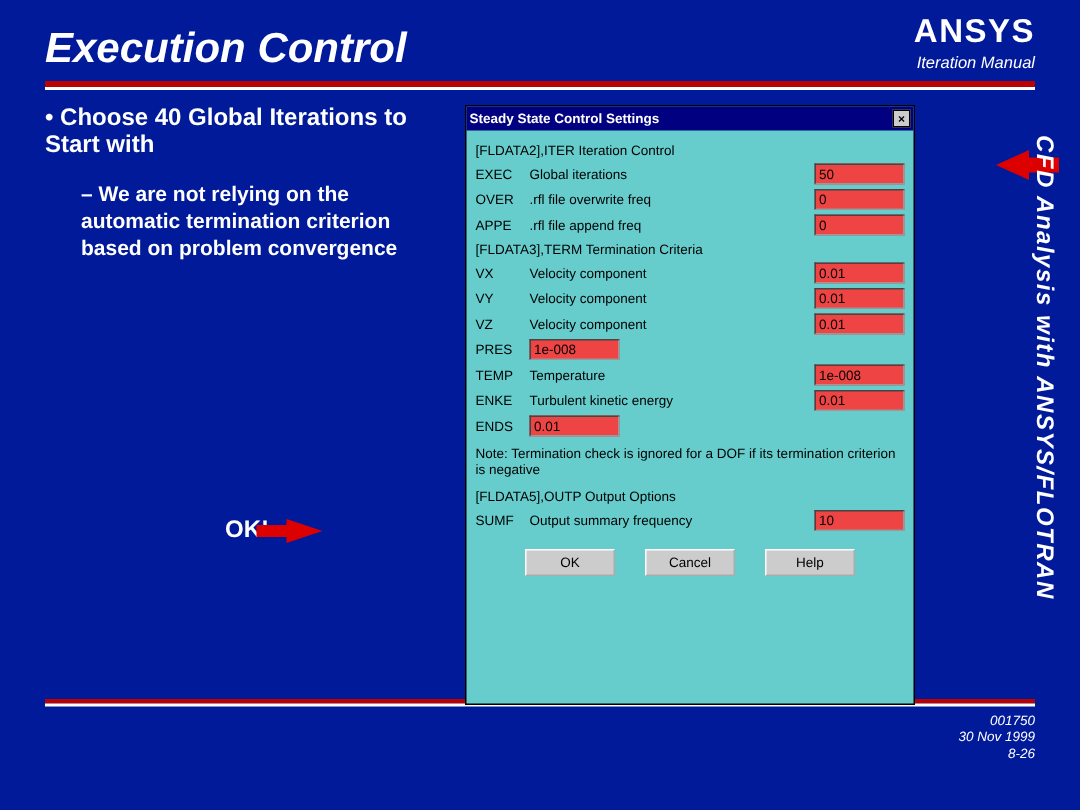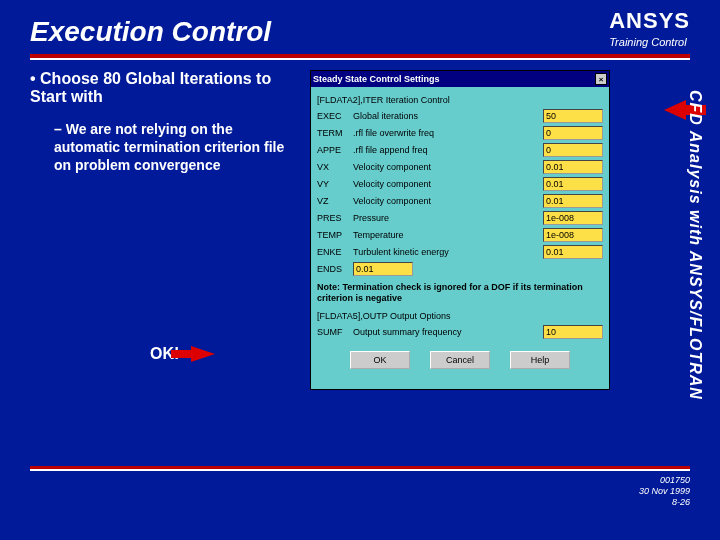--- a/index.html
+++ b/index.html
@@ -1,115 +1,115 @@
 <!DOCTYPE html>
 <html><head>
 <meta charset="utf-8">
 <style>
   * { box-sizing: border-box; margin: 0; padding: 0; }
   body { width: 720px; height: 540px; background: #001a99; font-family: Arial, sans-serif; position: relative; overflow: hidden; }
   .header { display: flex; justify-content: space-between; align-items: flex-end; padding: 8px 30px 4px 30px; }
   .title { font-size: 28px; font-weight: bold; font-style: italic; color: #fff; }
-  .brand { text-align: left; }
+  .brand { text-align: right; }
   .brand-logo { font-size: 22px; font-weight: bold; color: #fff; letter-spacing: 1px; }
   .brand-sub { font-size: 11px; font-style: italic; color: #fff; margin-top: 2px; }
   .hr1 { height: 4px; background: #b00; margin: 2px 30px 0 30px; }
   .hr2 { height: 2px; background: #fff; margin: 0 30px; }
   .content { display: flex; padding: 10px 10px 0 30px; height: 400px; }
   .left { width: 280px; color: #fff; padding-right: 10px; }
   .bullet1 { font-size: 16px; font-weight: bold; margin-bottom: 14px; }
   .bullet2 { font-size: 14px; font-weight: bold; margin-left: 24px; line-height: 1.3; }
   .okrow { display: flex; align-items: center; margin-top: 170px; margin-left: 120px; }
   .oktext { color: #fff; font-weight: bold; font-size: 16px; margin-right: 12px; }
   .arrow { width: 0; height: 0; border-top: 8px solid transparent; border-bottom: 8px solid transparent; border-left: 24px solid #d00; position: relative; }
   .arrow::before { content: ""; position: absolute; left: -44px; top: -4px; width: 24px; height: 8px; background: #d00; }
-  .dialog { width: 300px; height: 320px; background: #6cc; border: 1px solid #000; font-family: "MS Sans Serif", Tahoma, sans-serif; font-size: 9px; color: #000; position: relative; }
+  .dialog { width: 300px; height: 400px; background: #6cc; border: 1px solid #000; font-family: "MS Sans Serif", Tahoma, sans-serif; font-size: 9px; color: #000; position: relative; }
   .titlebar { background: #000080; color: #fff; height: 16px; display: flex; align-items: center; justify-content: space-between; padding: 0 2px; font-size: 9px; font-weight: bold; }
   .closebox { width: 12px; height: 12px; background: #ccc; text-align: center; line-height: 11px; font-size: 8px; color: #000; border: 1px solid #000; }
   .dlgbody { padding: 4px 6px; }
   .section { font-weight: normal; margin: 4px 0 4px 0; }
   .row { display: flex; align-items: center; margin: 3px 0; }
   .rkey { width: 36px; }
   .rlabel { flex: 1; }
-  .rinput { width: 60px; height: 14px; background: #fde047; border: 1px inset #999; font-size: 9px; padding: 0 2px; }
-  .note { margin: 6px 0; line-height: 1.25; font-weight: bold; }
+  .rinput { width: 60px; height: 14px; background: #ef4444; border: 1px inset #999; font-size: 9px; padding: 0 2px; }
+  .note { margin: 6px 0; line-height: 1.25; }
   .btnrow { display: flex; gap: 20px; justify-content: center; margin-top: 8px; padding: 4px; }
   .btn { width: 60px; height: 18px; background: #ccc; border: 1px outset #fff; font-size: 9px; text-align: center; line-height: 16px; cursor: pointer; }
   .side-text { position: absolute; right: 16px; top: 90px; color: #fff; font-weight: bold; font-style: italic; font-size: 16px; writing-mode: vertical-rl; letter-spacing: 1px; }
   .big-arrow { position: absolute; right: 34px; top: 100px; }
   .big-arrow .head { width: 0; height: 0; border-top: 10px solid transparent; border-bottom: 10px solid transparent; border-right: 22px solid #d00; }
   .big-arrow .tail { position: absolute; left: 22px; top: 5px; width: 20px; height: 10px; background: #d00; }
   .footer-hr1 { height: 3px; background: #b00; margin: 6px 30px 0 30px; }
   .footer-hr2 { height: 2px; background: #fff; margin: 0 30px; }
   .footer { text-align: right; font-size: 9px; font-style: italic; color: #fff; padding: 4px 30px 0 0; line-height: 1.2; }
 </style>
 </head>
 <body>
 
 <div class="header">
   <div class="title">Execution Control</div>
   <div class="brand">
     <div class="brand-logo">ANSYS</div>
-    <div class="brand-sub">Training Control</div>
+    <div class="brand-sub">Iteration Manual</div>
   </div>
 </div>
 <div class="hr1"></div>
 <div class="hr2"></div>
 
 <div class="content">
   <div class="left">
-    <div class="bullet1">• <span>Choose 80 Global Iterations to Start with</span></div>
-    <div class="bullet2">– <span>We are not relying on the automatic termination criterion file on problem convergence</span></div>
+    <div class="bullet1">• <span>Choose 40 Global Iterations to Start with</span></div>
+    <div class="bullet2">– <span>We are not relying on the automatic termination criterion based on problem convergence</span></div>
     <div class="okrow">
       <span class="oktext">OK!</span>
       <span class="arrow"></span>
     </div>
   </div>
 
   <div class="dialog">
     <div class="titlebar">
       <span>Steady State Control Settings</span>
       <span class="closebox">×</span>
     </div>
     <div class="dlgbody">
       <div class="section">[FLDATA2],ITER   Iteration Control</div>
       <div class="row">
           <span class="rkey">EXEC</span>
           <span class="rlabel">Global iterations</span>
           <input class="rinput" value="50" style="">
         </div>
       <div class="row">
-          <span class="rkey">TERM</span>
+          <span class="rkey">OVER</span>
           <span class="rlabel">.rfl file overwrite freq</span>
           <input class="rinput" value="0" style="">
         </div>
       <div class="row">
           <span class="rkey">APPE</span>
           <span class="rlabel">.rfl file append freq</span>
           <input class="rinput" value="0" style="">
         </div>
 
+      <div class="section">[FLDATA3],TERM   Termination Criteria</div>
       <div class="row">
           <span class="rkey">VX</span>
           <span class="rlabel">Velocity component</span>
           <input class="rinput" value="0.01" style="">
         </div>
       <div class="row">
           <span class="rkey">VY</span>
           <span class="rlabel">Velocity component</span>
           <input class="rinput" value="0.01" style="">
         </div>
       <div class="row">
           <span class="rkey">VZ</span>
           <span class="rlabel">Velocity component</span>
           <input class="rinput" value="0.01" style="">
         </div>
       <div class="row">
           <span class="rkey">PRES</span>
-          <span class="rlabel">Pressure</span>
           <input class="rinput" value="1e-008" style="">
         </div>
       <div class="row">
           <span class="rkey">TEMP</span>
           <span class="rlabel">Temperature</span>
           <input class="rinput" value="1e-008" style="">
         </div>
       <div class="row">
           <span class="rkey">ENKE</span>
           <span class="rlabel">Turbulent kinetic energy</span>

